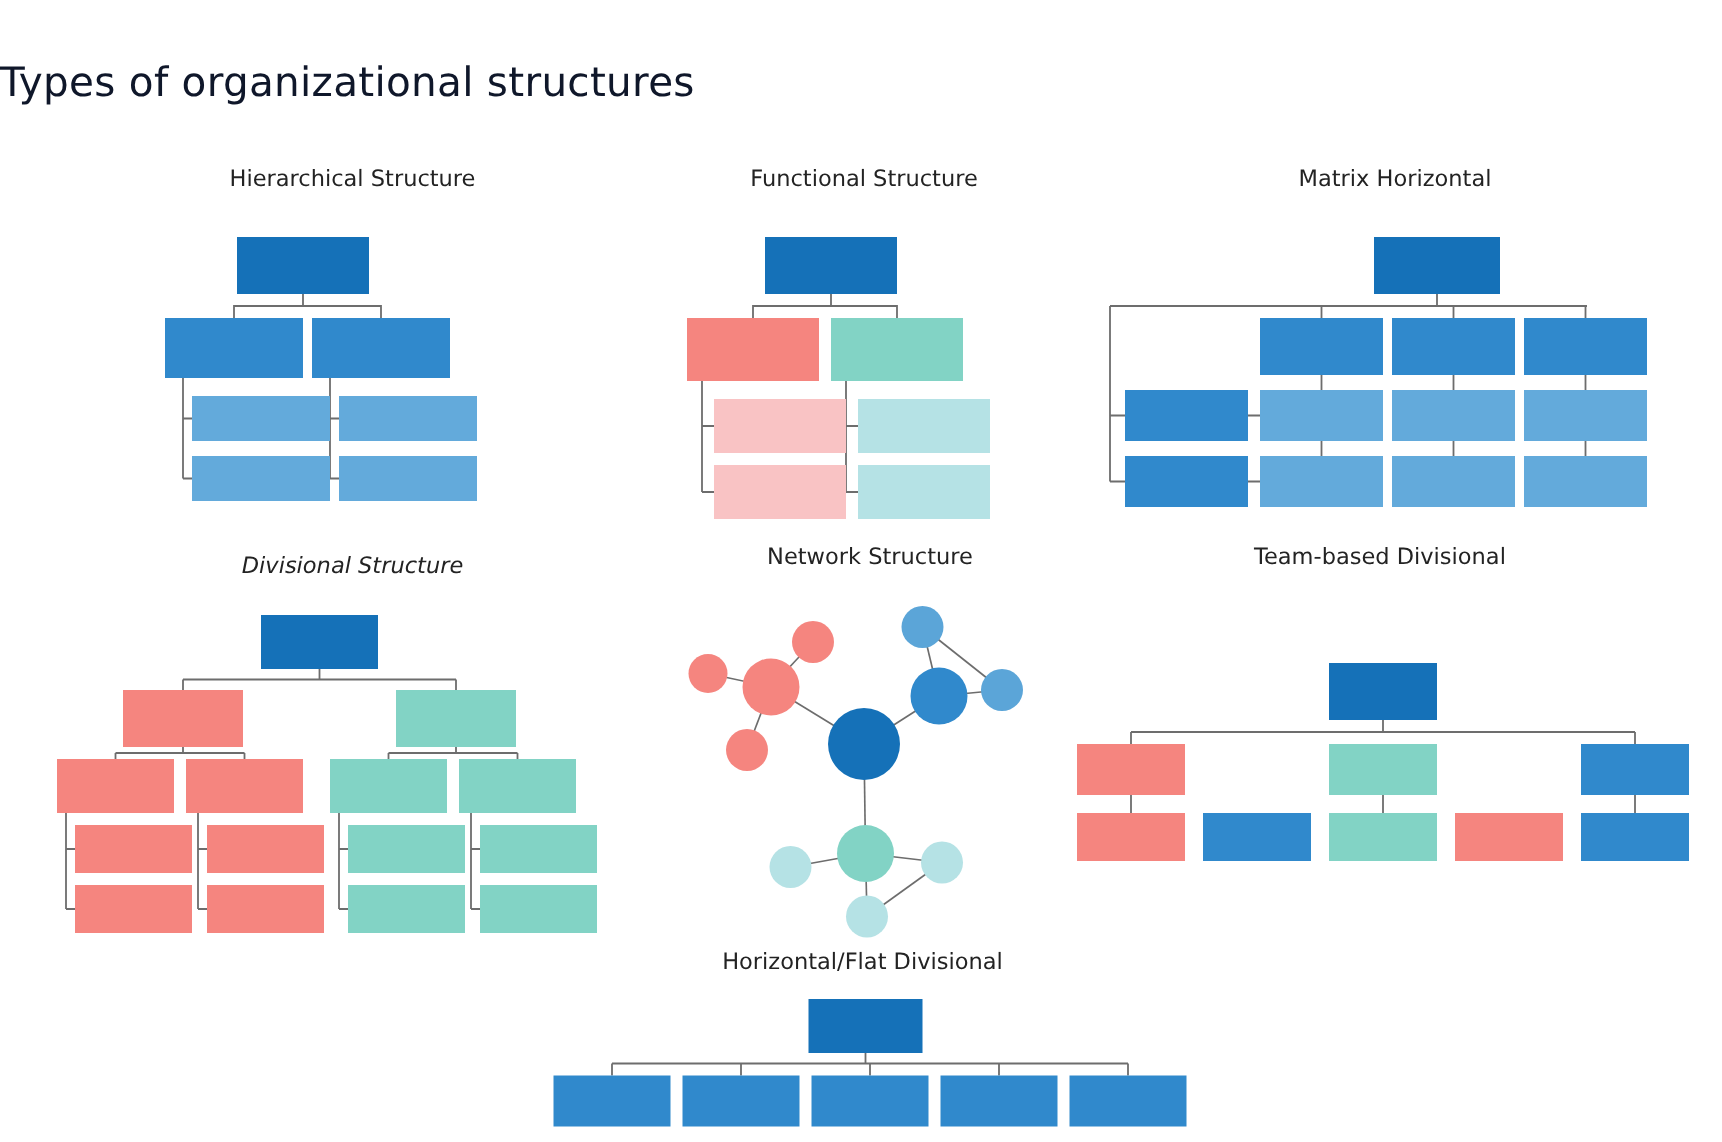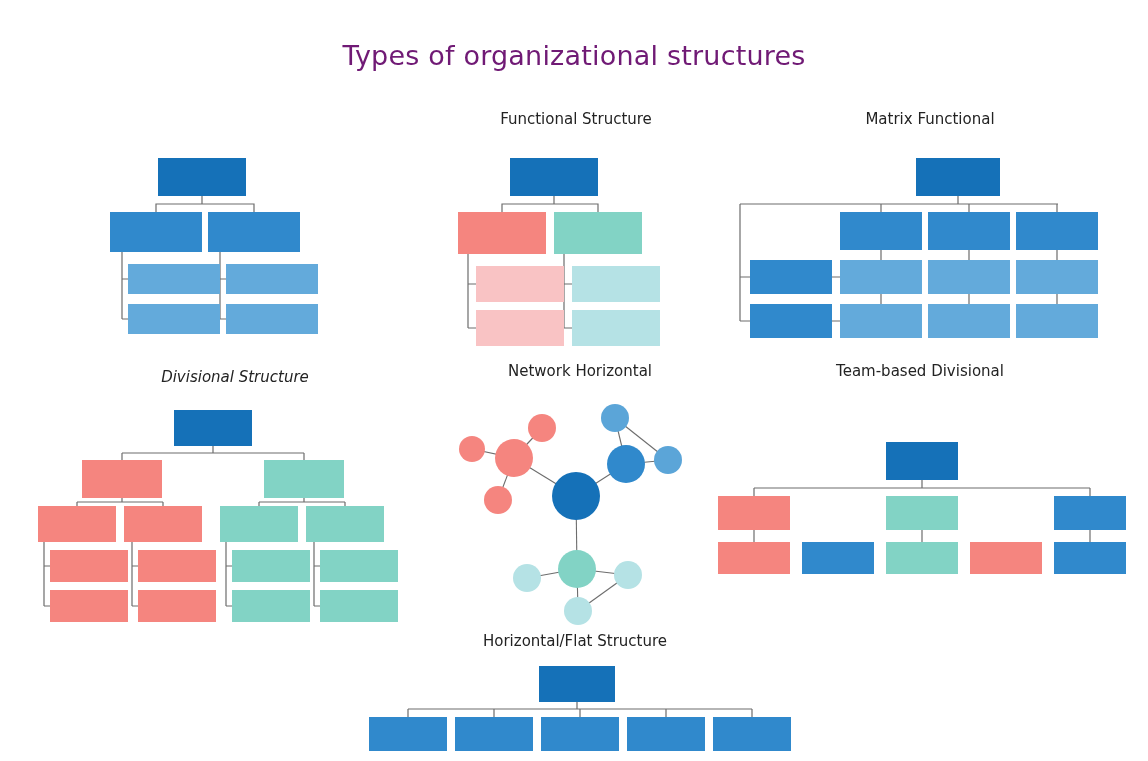--- a/index.html
+++ b/index.html
@@ -14,25 +14,25 @@
     position: relative;
     overflow: hidden;
     font-family: "DejaVu Sans", "Liberation Sans", sans-serif;
     color: #2b2b2b;
   }
   #page-title {
     position: absolute;
     left: 0;
     top: 22px;
     width: 1148px;
-    text-align: center;
+    text-align: left;
     font-size: 27px;
     font-weight: 400;
     letter-spacing: 0.2px;
-    color: #701a75;
+    color: #0f172a;
   }
   .panel {
     position: absolute;
   }
   .panel-title {
     position: absolute;
     left: 0;
     top: 0;
     width: 100%;
     text-align: center;
@@ -52,20 +52,21 @@
   .net-link { stroke: #6d6d6d; stroke-width: 1.1px; fill: none; }
   .net-node { stroke: none; }
 </style>
 </head>
 <body>
 
 <h1 id="page-title">Types of organizational structures</h1>
 
 <div id="panels-root">
     <div class="panel" style="left: 60px; top: 110px; width: 350px; height: 230px;">
+      <div class="panel-title">Hierarchical Structure</div>
       <svg class="panel-canvas" width="350" height="200" viewBox="0 0 350 200" style="top: 30px;">
         <path class="link" d="M142,56 L142,64 M142,64 L96,64 L96,72 M142,64 L194,64 L194,72" stroke="#6d6d6d"></path>
         <path class="link" d="M62,112 L62,179 M62,139 L68,139 M62,179 L68,179" stroke="#6d6d6d"></path>
         <path class="link" d="M160,112 L160,179 M160,139 L166,139 M160,179 L166,179" stroke="#6d6d6d"></path>
         <rect class="node-rect" x="98" y="18" width="88" height="38" fill="#1571b8"></rect>
         <rect class="node-rect" x="50" y="72" width="92" height="40" fill="#3089cc"></rect>
         <rect class="node-rect" x="148" y="72" width="92" height="40" fill="#3089cc"></rect>
         <rect class="node-rect" x="68" y="124" width="92" height="30" fill="#63aadb"></rect>
         <rect class="node-rect" x="68" y="164" width="92" height="30" fill="#63aadb"></rect>
         <rect class="node-rect" x="166" y="124" width="92" height="30" fill="#63aadb"></rect>
@@ -81,21 +82,21 @@
         <rect class="node-rect" x="84" y="18" width="88" height="38" fill="#1571b8"></rect>
         <rect class="node-rect" x="32" y="72" width="88" height="42" fill="#f5857f"></rect>
         <rect class="node-rect" x="128" y="72" width="88" height="42" fill="#82d3c5"></rect>
         <rect class="node-rect" x="50" y="126" width="88" height="36" fill="#f9c3c4"></rect>
         <rect class="node-rect" x="50" y="170" width="88" height="36" fill="#f9c3c4"></rect>
         <rect class="node-rect" x="146" y="126" width="88" height="36" fill="#b5e2e5"></rect>
         <rect class="node-rect" x="146" y="170" width="88" height="36" fill="#b5e2e5"></rect>
       </svg>
     </div>
     <div class="panel" style="left: 730px; top: 110px; width: 400px; height: 230px;">
-      <div class="panel-title">Matrix Functional</div>
+      <div class="panel-title">Matrix Horizontal</div>
       <svg class="panel-canvas" width="400" height="200" viewBox="0 0 400 200" style="top: 30px;">
         <path class="link" d="M228,56 L228,64 M10,64 L328,64 M151,64 L151,72 M239,64 L239,72 M327,64 L327,72" stroke="#6d6d6d"></path>
         <path class="link" d="M10,64 L10,181 M10,137 L20,137 M10,181 L20,181" stroke="#6d6d6d"></path>
         <path class="link" d="M151,110 L151,120 M151,154 L151,164" stroke="#6d6d6d"></path>
         <path class="link" d="M239,110 L239,120 M239,154 L239,164" stroke="#6d6d6d"></path>
         <path class="link" d="M327,110 L327,120 M327,154 L327,164" stroke="#6d6d6d"></path>
         <path class="link" d="M102,137 L110,137 M102,181 L110,181" stroke="#6d6d6d"></path>
         <rect class="node-rect" x="186" y="18" width="84" height="38" fill="#1571b8"></rect>
         <rect class="node-rect" x="110" y="72" width="82" height="38" fill="#3089cc"></rect>
         <rect class="node-rect" x="198" y="72" width="82" height="38" fill="#3089cc"></rect>
@@ -131,21 +132,21 @@
         <rect class="node-rect" x="20" y="192" width="78" height="32" fill="#f5857f"></rect>
         <rect class="node-rect" x="108" y="152" width="78" height="32" fill="#f5857f"></rect>
         <rect class="node-rect" x="108" y="192" width="78" height="32" fill="#f5857f"></rect>
         <rect class="node-rect" x="202" y="152" width="78" height="32" fill="#82d3c5"></rect>
         <rect class="node-rect" x="202" y="192" width="78" height="32" fill="#82d3c5"></rect>
         <rect class="node-rect" x="290" y="152" width="78" height="32" fill="#82d3c5"></rect>
         <rect class="node-rect" x="290" y="192" width="78" height="32" fill="#82d3c5"></rect>
       </svg>
     </div>
     <div class="panel" style="left: 440px; top: 362px; width: 280px; height: 255px;">
-      <div class="panel-title">Network Horizontal</div>
+      <div class="panel-title">Network Structure</div>
       <svg class="panel-canvas" width="280" height="225" viewBox="0 0 280 225" style="top: 30px;">
         <line class="net-link" x1="136" y1="104" x2="74" y2="66" stroke="#6d6d6d"></line>
         <line class="net-link" x1="136" y1="104" x2="186" y2="72" stroke="#6d6d6d"></line>
         <line class="net-link" x1="136" y1="104" x2="137" y2="177" stroke="#6d6d6d"></line>
         <line class="net-link" x1="74" y1="66" x2="32" y2="57" stroke="#6d6d6d"></line>
         <line class="net-link" x1="74" y1="66" x2="102" y2="36" stroke="#6d6d6d"></line>
         <line class="net-link" x1="74" y1="66" x2="58" y2="108" stroke="#6d6d6d"></line>
         <line class="net-link" x1="186" y1="72" x2="175" y2="26" stroke="#6d6d6d"></line>
         <line class="net-link" x1="186" y1="72" x2="228" y2="68" stroke="#6d6d6d"></line>
         <line class="net-link" x1="175" y1="26" x2="228" y2="68" stroke="#6d6d6d"></line>
@@ -179,21 +180,21 @@
         <rect class="node-rect" x="176" y="104" width="72" height="34" fill="#82d3c5"></rect>
         <rect class="node-rect" x="344" y="104" width="72" height="34" fill="#3089cc"></rect>
         <rect class="node-rect" x="8" y="150" width="72" height="32" fill="#f5857f"></rect>
         <rect class="node-rect" x="92" y="150" width="72" height="32" fill="#3089cc"></rect>
         <rect class="node-rect" x="176" y="150" width="72" height="32" fill="#82d3c5"></rect>
         <rect class="node-rect" x="260" y="150" width="72" height="32" fill="#f5857f"></rect>
         <rect class="node-rect" x="344" y="150" width="72" height="32" fill="#3089cc"></rect>
       </svg>
     </div>
     <div class="panel" style="left: 345px; top: 632px; width: 460px; height: 125px;">
-      <div class="panel-title">Horizontal/Flat Structure</div>
+      <div class="panel-title">Horizontal/Flat Divisional</div>
       <svg class="panel-canvas" width="460" height="95" viewBox="0 0 460 95" style="top: 28px;">
         <path class="link" d="M232,42 L232,49 M63,49 L407,49 M63,49 L63,57 M149,49 L149,57 M235,49 L235,57 M321,49 L321,57 M407,49 L407,57" stroke="#6d6d6d"></path>
         <rect class="node-rect" x="194" y="6" width="76" height="36" fill="#1571b8"></rect>
         <rect class="node-rect" x="24" y="57" width="78" height="34" fill="#3089cc"></rect>
         <rect class="node-rect" x="110" y="57" width="78" height="34" fill="#3089cc"></rect>
         <rect class="node-rect" x="196" y="57" width="78" height="34" fill="#3089cc"></rect>
         <rect class="node-rect" x="282" y="57" width="78" height="34" fill="#3089cc"></rect>
         <rect class="node-rect" x="368" y="57" width="78" height="34" fill="#3089cc"></rect>
       </svg>
     </div>

